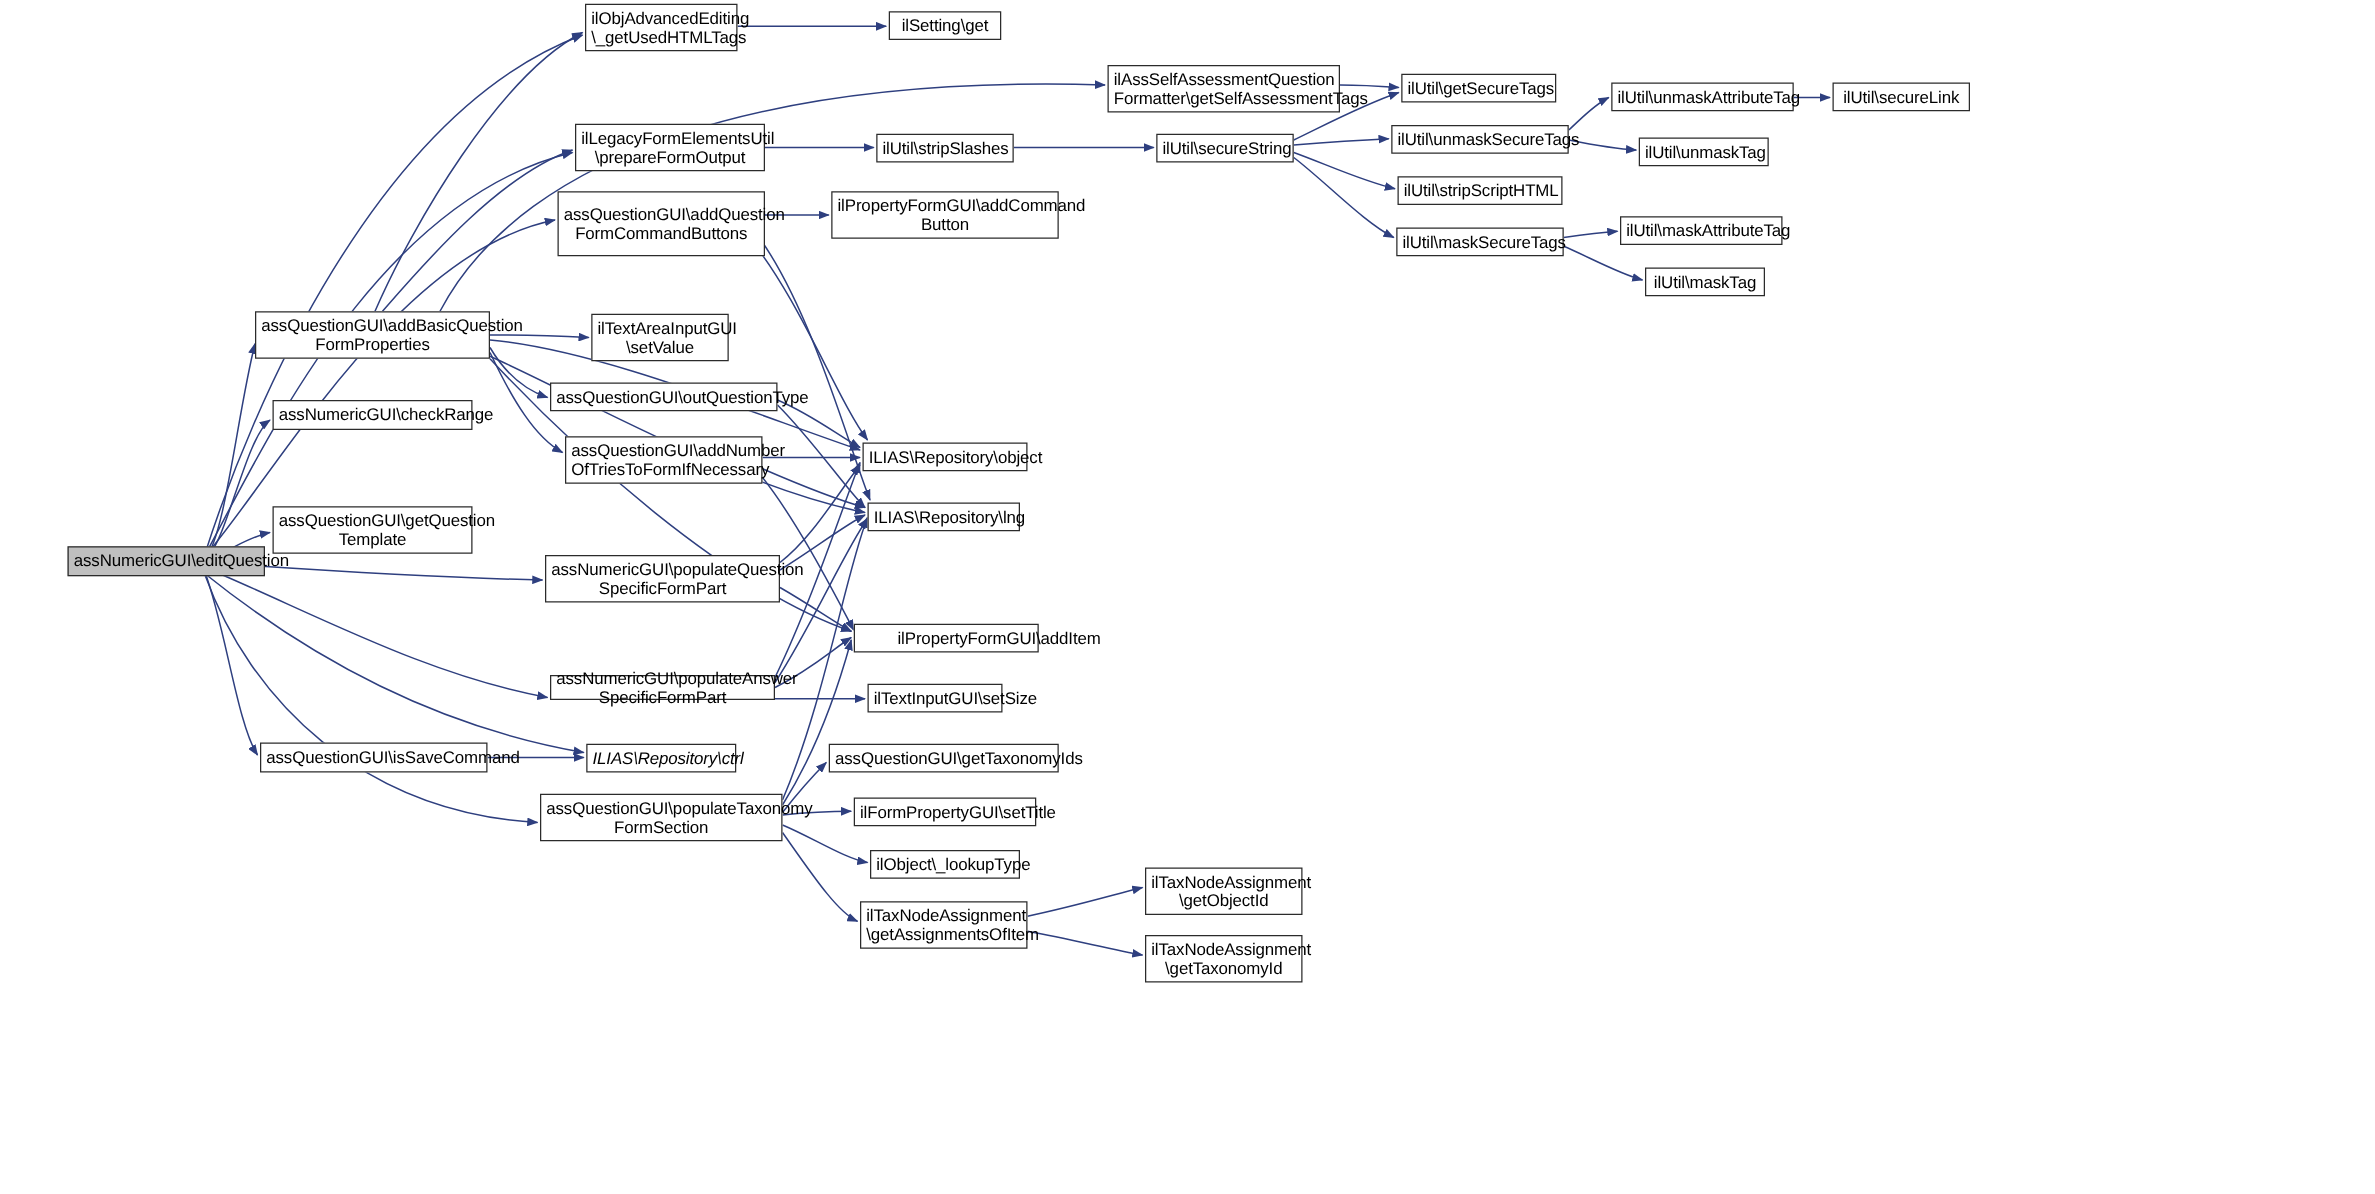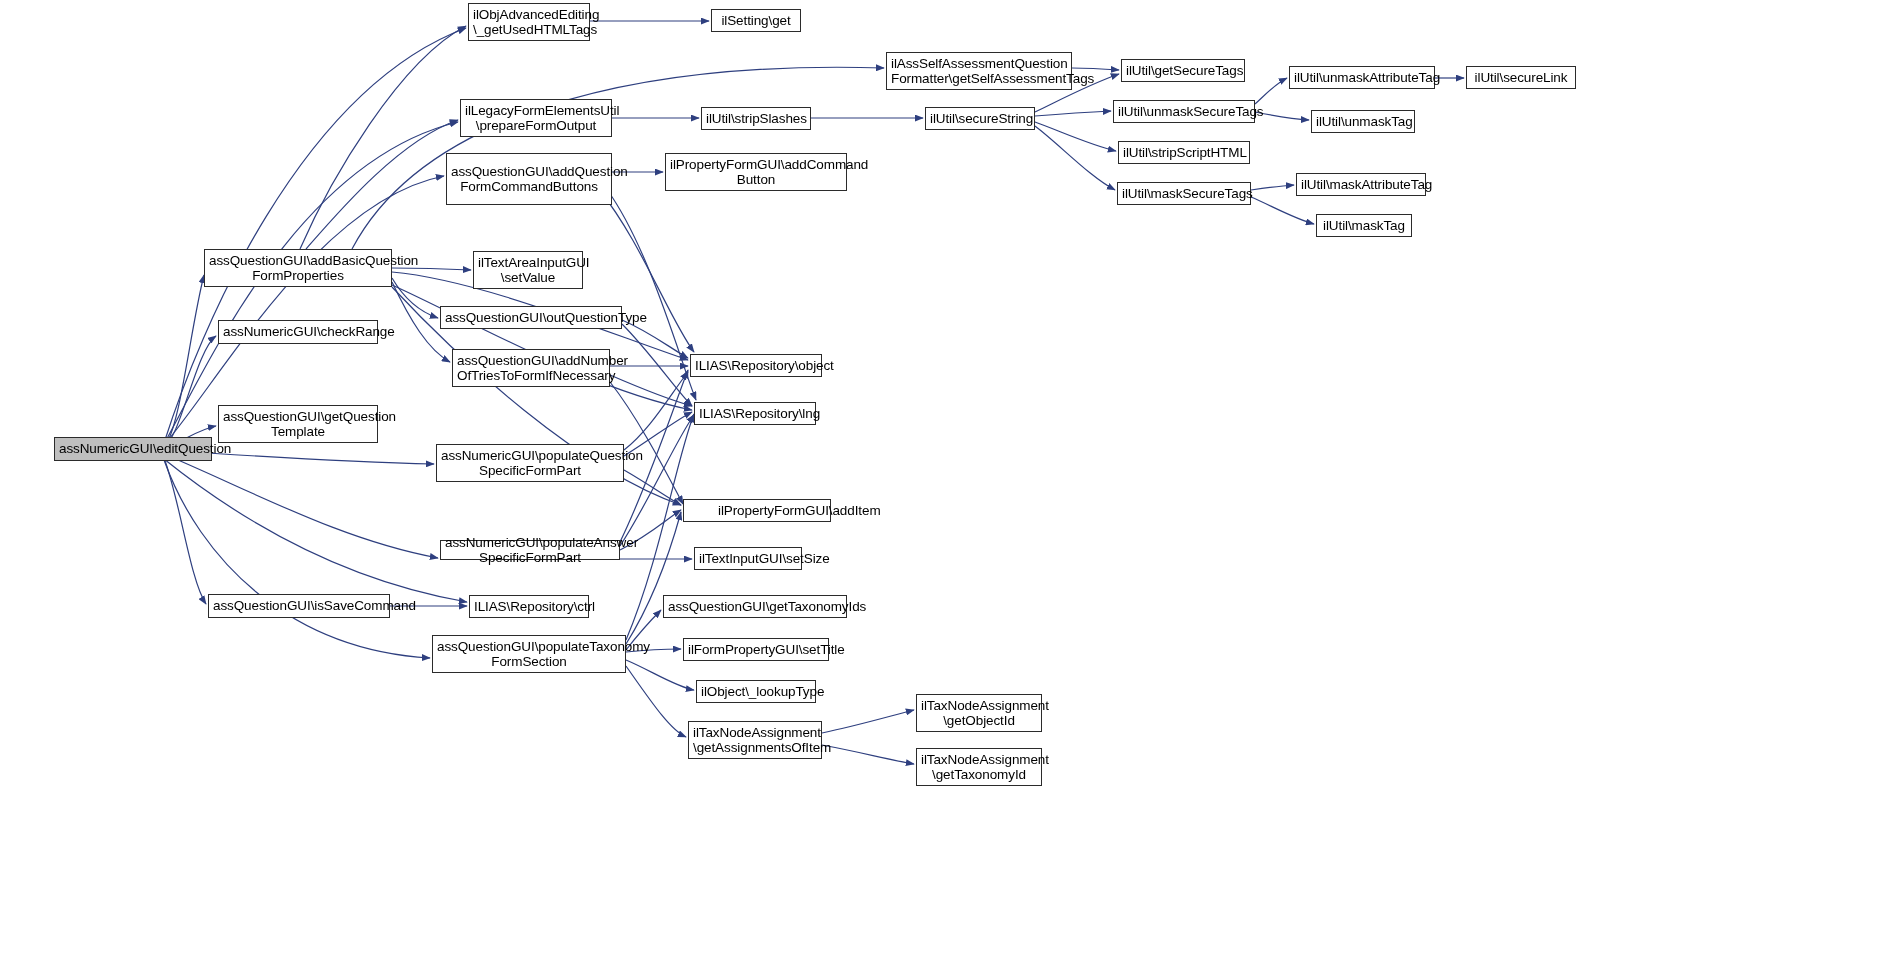--- a/index.html
+++ b/index.html
@@ -146,21 +146,21 @@
       <div class="node" style="left: 432px; top: 635px; width: 194px; height: 38px;"><span>assQuestionGUI\populateTaxonomy
 FormSection</span></div>
       <div class="node" style="left: 711px; top: 9px; width: 90px; height: 23px;"><span>ilSetting\get</span></div>
       <div class="node" style="left: 701px; top: 107px; width: 110px; height: 23px;"><span>ilUtil\stripSlashes</span></div>
       <div class="node" style="left: 665px; top: 153px; width: 182px; height: 38px;"><span>ilPropertyFormGUI\addCommand
 Button</span></div>
       <div class="node" style="left: 690px; top: 354px; width: 132px; height: 23px;"><span>ILIAS\Repository\object</span></div>
       <div class="node" style="left: 694px; top: 402px; width: 122px; height: 23px;"><span>ILIAS\Repository\lng</span></div>
       <div class="node" style="left: 683px; top: 499px; width: 148px; height: 23px; padding-left: 34px;"><span>ilPropertyFormGUI\addItem</span></div>
       <div class="node" style="left: 694px; top: 547px; width: 108px; height: 23px;"><span>ilTextInputGUI\setSize</span></div>
-      <div class="node" style="left: 469px; top: 595px; width: 120px; height: 23px;"><span>ILIAS\Repository\ctrl</span></div>
+      <div class="node" style="left: 469px; top: 595px; width: 120px; height: 23px; font-style: italic;"><span>ILIAS\Repository\ctrl</span></div>
       <div class="node" style="left: 663px; top: 595px; width: 184px; height: 23px;"><span>assQuestionGUI\getTaxonomyIds</span></div>
       <div class="node" style="left: 683px; top: 638px; width: 146px; height: 23px;"><span>ilFormPropertyGUI\setTitle</span></div>
       <div class="node" style="left: 696px; top: 680px; width: 120px; height: 23px;"><span>ilObject\_lookupType</span></div>
       <div class="node" style="left: 688px; top: 721px; width: 134px; height: 38px;"><span>ilTaxNodeAssignment
 \getAssignmentsOfItem</span></div>
       <div class="node" style="left: 886px; top: 52px; width: 186px; height: 38px;"><span>ilAssSelfAssessmentQuestion
 Formatter\getSelfAssessmentTags</span></div>
       <div class="node" style="left: 925px; top: 107px; width: 110px; height: 23px;"><span>ilUtil\secureString</span></div>
       <div class="node" style="left: 916px; top: 694px; width: 126px; height: 38px;"><span>ilTaxNodeAssignment
 \getObjectId</span></div>

